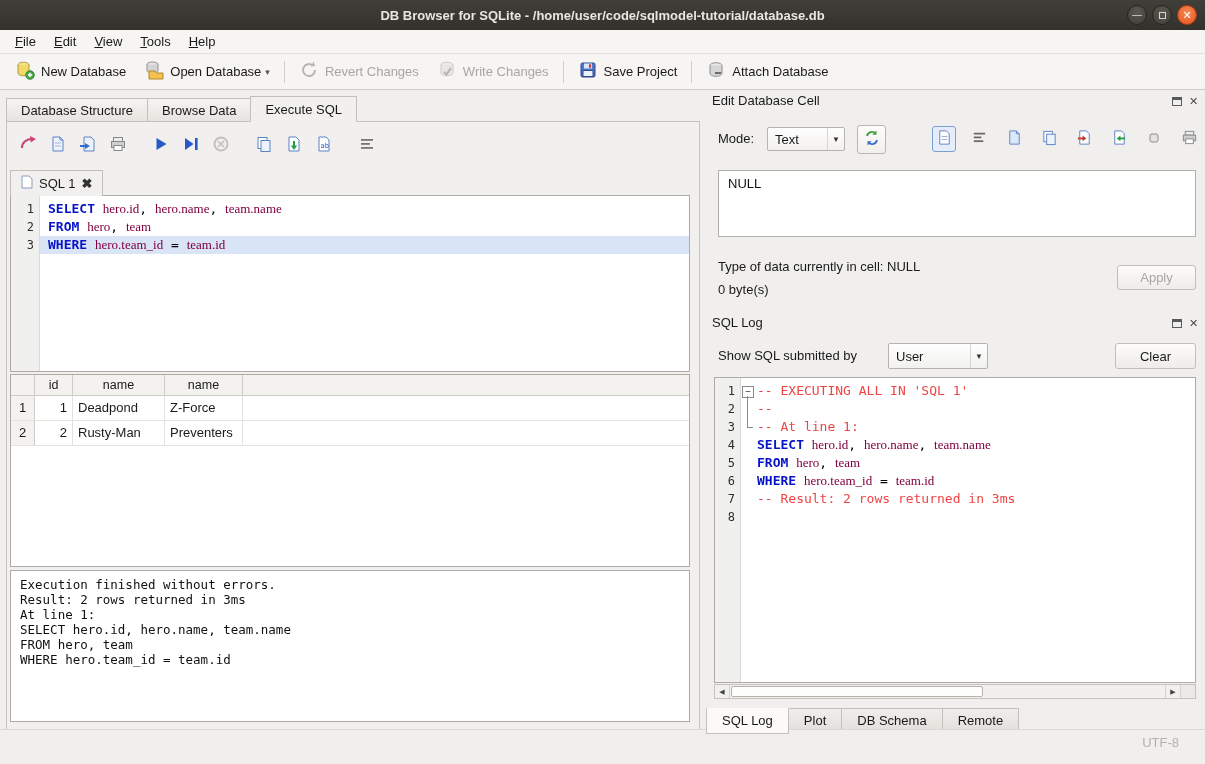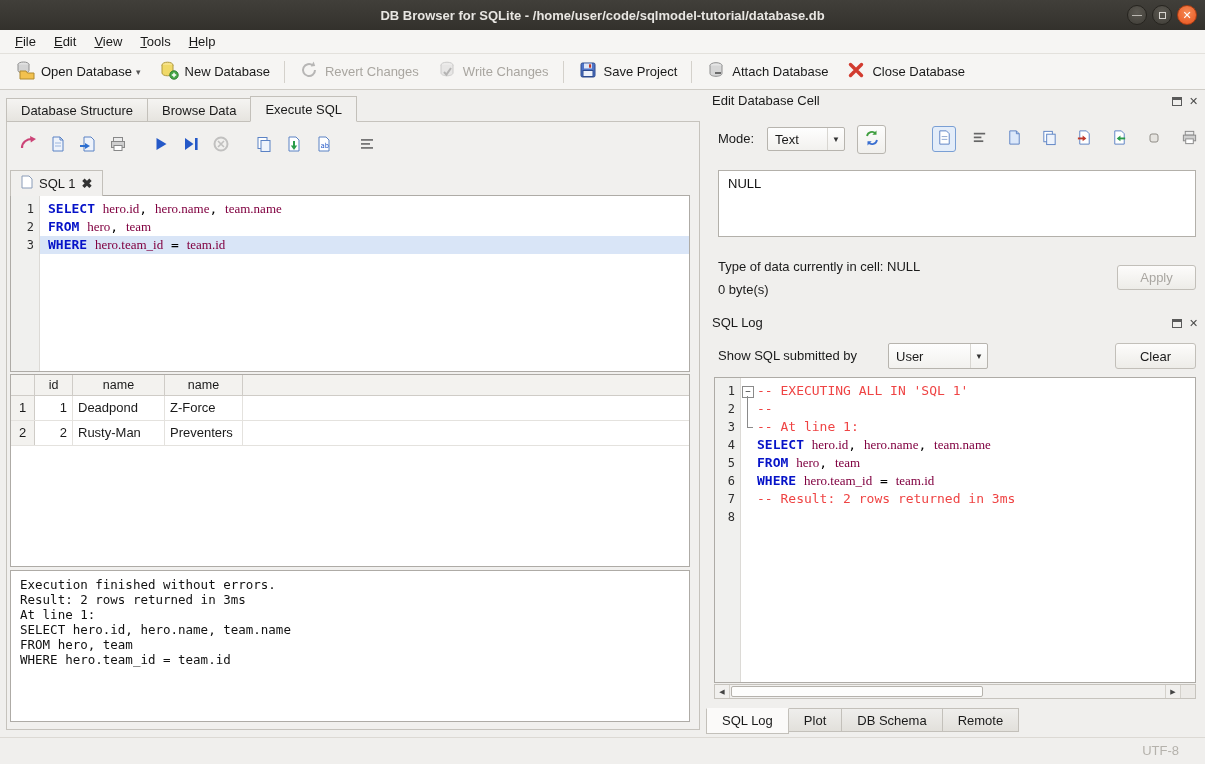--- a/index.html
+++ b/index.html
@@ -137,21 +137,21 @@
     background:#fdfdfc; border:1px solid #b5b2ac; border-radius:2px; }
   .scroll-corner { width:15px; border-left:1px solid #d4d1cb; background:#eceae7; }
 
   
   .dock-tabbar { position:absolute; left:706px; top:708px; height:26px; display:flex; align-items:flex-start; }
   .dock-tab { height:24px; line-height:23px; padding:0 15px; background:linear-gradient(#efeeec,#e2e0db);
     border:1px solid #c3c0ba; margin-right:-1px; }
   .dock-tab.active { height:26px; background:#fbfaf9; border-top-color:#fbfaf9; z-index:2; position:relative; }
 
   
-  .statusbar { position:absolute; left:0; right:0; bottom:0; height:27px; background:#f0efed; border-top:1px solid #dcd9d4; }
+  .statusbar { position:absolute; left:0; right:0; bottom:8px; height:27px; background:#f0efed; border-top:1px solid #dcd9d4; }
   .status-encoding { position:absolute; right:26px; top:5px; color:#b5b2ac; font-size:13px; }
 </style>
 </head>
 <body>
 
 <div class="window">
 
   <div class="titlebar">
     <div class="titlebar-title">DB Browser for SQLite - /home/user/code/sqlmodel-tutorial/database.db</div>
     <div class="window-controls">
@@ -167,35 +167,35 @@
     <span class="menu-item">File</span>
     <span class="menu-item">Edit</span>
     <span class="menu-item">View</span>
     <span class="menu-item">Tools</span>
     <span class="menu-item">Help</span>
   </div>
 
   <div class="toolbar">
     <div class="tb-btn">
       <span><svg width="20" height="20" viewBox="0 0 20 20">
-            <ellipse cx="8.5" cy="4.5" rx="5.5" ry="2.5" fill="#e2e2e2" stroke="#8f8f8f"></ellipse>
-            <path d="M3 4.5v6c0 1.5 2.5 2.6 5.5 2.6s5.5-1.1 5.5-2.6v-6" fill="#d4d4d4" stroke="#8f8f8f"></path>
-            <path d="M5 11h6l1.5 2H19v6H5z" fill="#f2c14e" stroke="#b08a2e"></path>
-          </svg></span>
-      <span>Open Database</span>
-      <span class="tb-caret">▾</span>
-    </div>
-    <div class="tb-btn">
-      <span><svg width="20" height="20" viewBox="0 0 20 20">
             <ellipse cx="8.5" cy="5" rx="5.5" ry="2.8" fill="#f6e28a" stroke="#b09a3e"></ellipse>
             <path d="M3 5v8c0 1.6 2.5 2.8 5.5 2.8s5.5-1.2 5.5-2.8V5" fill="#f0d968" stroke="#b09a3e"></path>
             <circle cx="15" cy="15" r="4.2" fill="#47a847" stroke="#2f7d2f"></circle>
             <path d="M15 12.8v4.4M12.8 15h4.4" stroke="#fff" stroke-width="1.4"></path>
           </svg></span>
       <span>New Database</span>
+    </div>
+    <div class="tb-btn">
+      <span><svg width="20" height="20" viewBox="0 0 20 20">
+            <ellipse cx="8.5" cy="4.5" rx="5.5" ry="2.5" fill="#e2e2e2" stroke="#8f8f8f"></ellipse>
+            <path d="M3 4.5v6c0 1.5 2.5 2.6 5.5 2.6s5.5-1.1 5.5-2.6v-6" fill="#d4d4d4" stroke="#8f8f8f"></path>
+            <path d="M5 11h6l1.5 2H19v6H5z" fill="#f2c14e" stroke="#b08a2e"></path>
+          </svg></span>
+      <span>Open Database</span>
+      <span class="tb-caret">▾</span>
     </div>
     <div class="tb-sep"></div>
     <div class="tb-btn disabled">
       <span><svg width="20" height="20" viewBox="0 0 20 20">
             <path d="M16 10a6 6 0 1 1-2.2-4.6" fill="none" stroke="#3a6fd0" stroke-width="2"></path>
             <path d="M14.6 1.6l1.6 4.4-4.4.6z" fill="#3a6fd0"></path>
           </svg></span>
       <span>Revert Changes</span>
     </div>
     <div class="tb-btn disabled">
@@ -218,26 +218,20 @@
     </div>
     <div class="tb-sep"></div>
     <div class="tb-btn">
       <span><svg width="20" height="20" viewBox="0 0 20 20">
             <ellipse cx="10" cy="5.5" rx="6" ry="2.8" fill="#e6e6e6" stroke="#8f8f8f"></ellipse>
             <path d="M4 5.5v8c0 1.6 2.7 2.8 6 2.8s6-1.2 6-2.8v-8" fill="#d6d6d6" stroke="#8f8f8f"></path>
             <path d="M9 13h6" stroke="#6b6b6b" stroke-width="2"></path>
           </svg></span>
       <span>Attach Database</span>
     </div>
-    <div class="tb-btn">
-      <span><svg width="20" height="20" viewBox="0 0 20 20">
-            <path d="M4.5 4.5l11 11M15.5 4.5l-11 11" stroke="#d23b2f" stroke-width="3.4" stroke-linecap="round"></path>
-          </svg></span>
-      <span>Close Database</span>
-    </div>
   </div>
 
   <div class="main-tabs">
     <div class="main-tab">Database Structure</div>
     <div class="main-tab">Browse Data</div>
     <div class="main-tab active">Execute SQL</div>
   </div>
   <div class="left-frame"></div>
 
   <div class="sql-toolbar">

